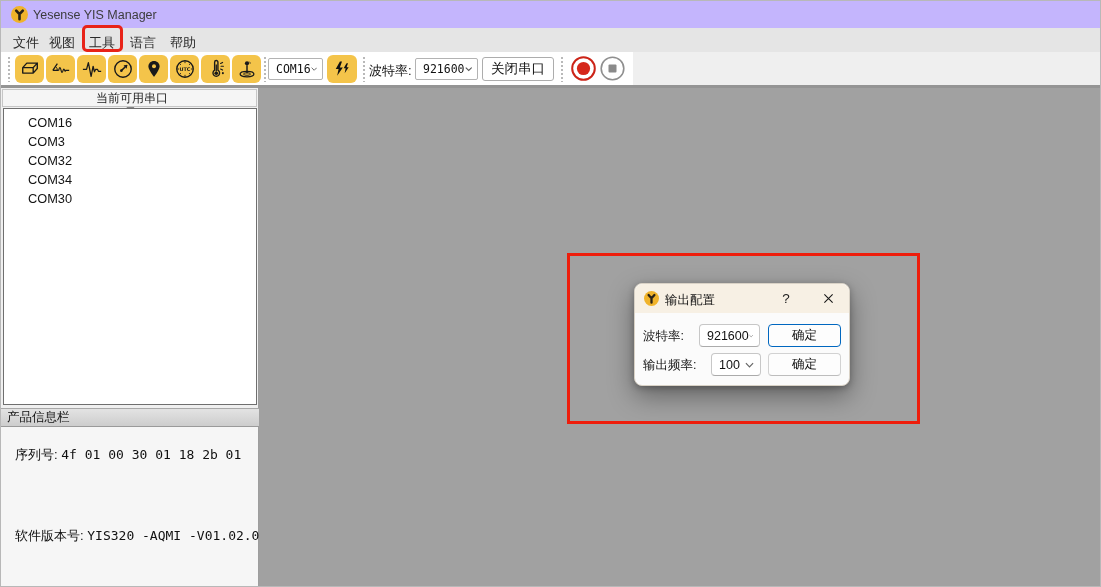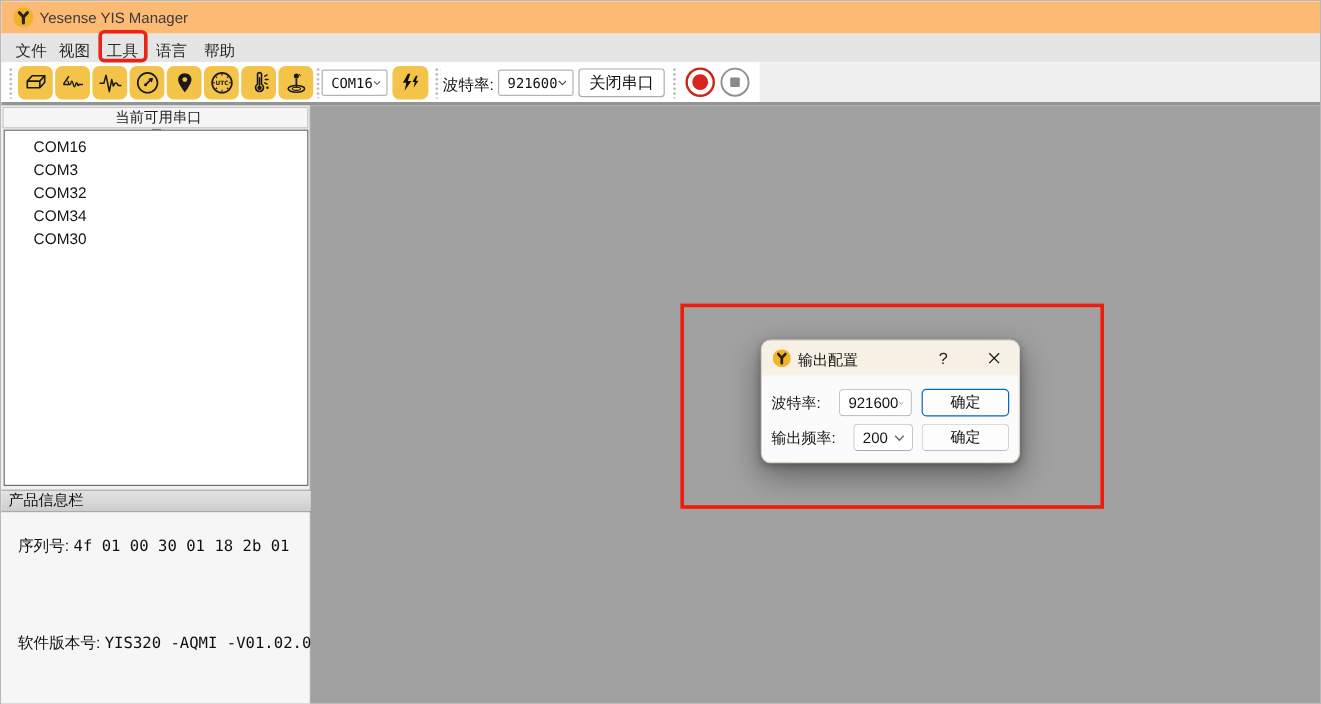--- a/index.html
+++ b/index.html
@@ -7,21 +7,21 @@
   body {
     position:relative;
     font-family:"Liberation Sans","DejaVu Sans",sans-serif;
     background:#ffffff;
     overflow:hidden;
     border:1px solid #b8b8b8;
   }
   .mono { font-family:"DejaVu Sans Mono","Liberation Mono",monospace; }
 
   
-  .titlebar { position:absolute; left:0; top:0; width:100%; height:27px; background:#fdba74; }
+  .titlebar { position:absolute; left:0; top:0; width:100%; height:27px; background:#c4b5fd; }
   .logo { position:absolute; left:10px; top:5px; width:17px; height:17px; }
   .title-text { position:absolute; left:32px; top:7px; font-size:12.5px; color:#3c3c3c; }
 
   
   .menubar { position:absolute; left:0; top:27px; width:100%; height:24px; background:#e5e5e5; }
   .menu-item { position:absolute; top:4px; font-size:13px; color:#2a2a2a; padding:2px 4px; cursor:default; }
 
   
   .anno-menu {
     position:absolute; left:81px; top:24px; width:41px; height:27px;
@@ -304,21 +304,21 @@
   <div class="dlg-combo" style="left:64px; top:40px; width:61px;">
     <span class="val">921600</span>
     <svg width="9" height="6" viewBox="0 0 10 6">
         <path d="M1 1 L5 5 L9 1" fill="none" stroke="#666" stroke-width="1.3"></path>
       </svg>
   </div>
   <button class="dlg-btn primary" style="left:133px; top:40px;">确定</button>
 
   <span class="dlg-label" style="left:8px; top:73px;text-align:right;">输出频率:</span>
   <div class="dlg-combo" style="left:76px; top:69px; width:50px;">
-    <span class="val">200</span>
+    <span class="val">100</span>
     <svg width="9" height="6" viewBox="0 0 10 6">
         <path d="M1 1 L5 5 L9 1" fill="none" stroke="#666" stroke-width="1.3"></path>
       </svg>
   </div>
   <button class="dlg-btn secondary" style="left:133px; top:69px;">确定</button>
 </div>
 
 <div class="anno-rect"></div>
 
 </body></html>

